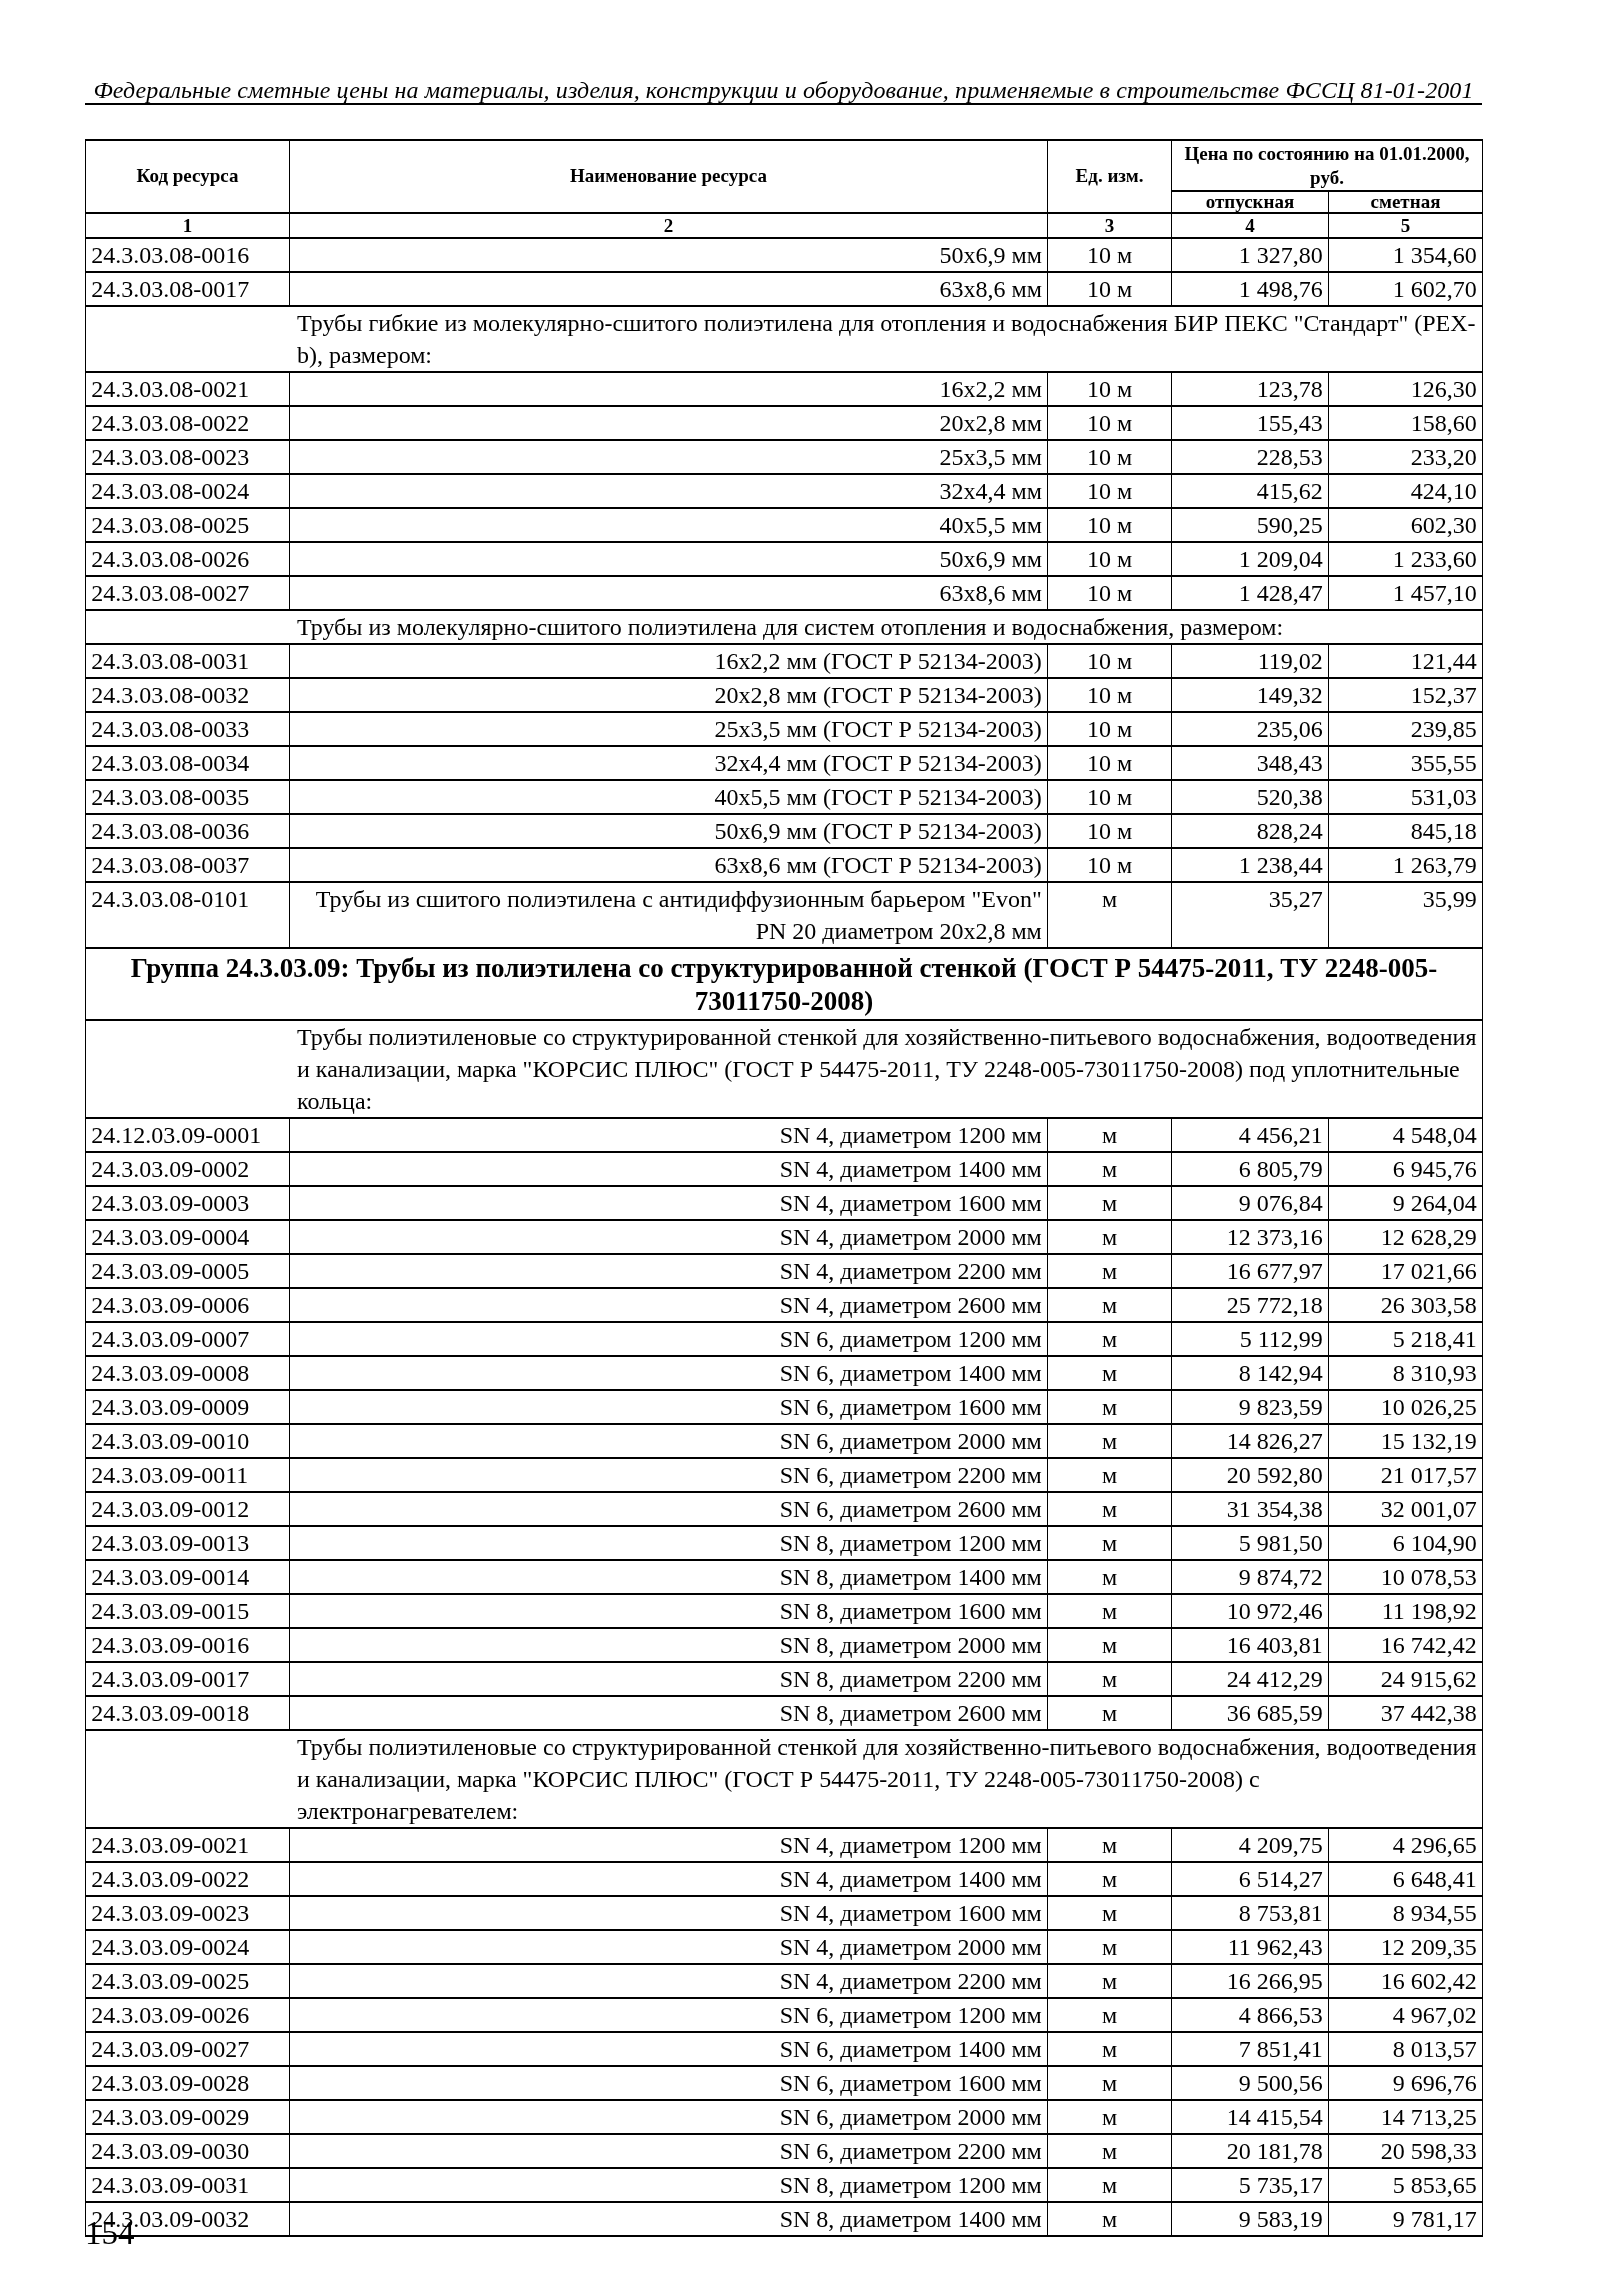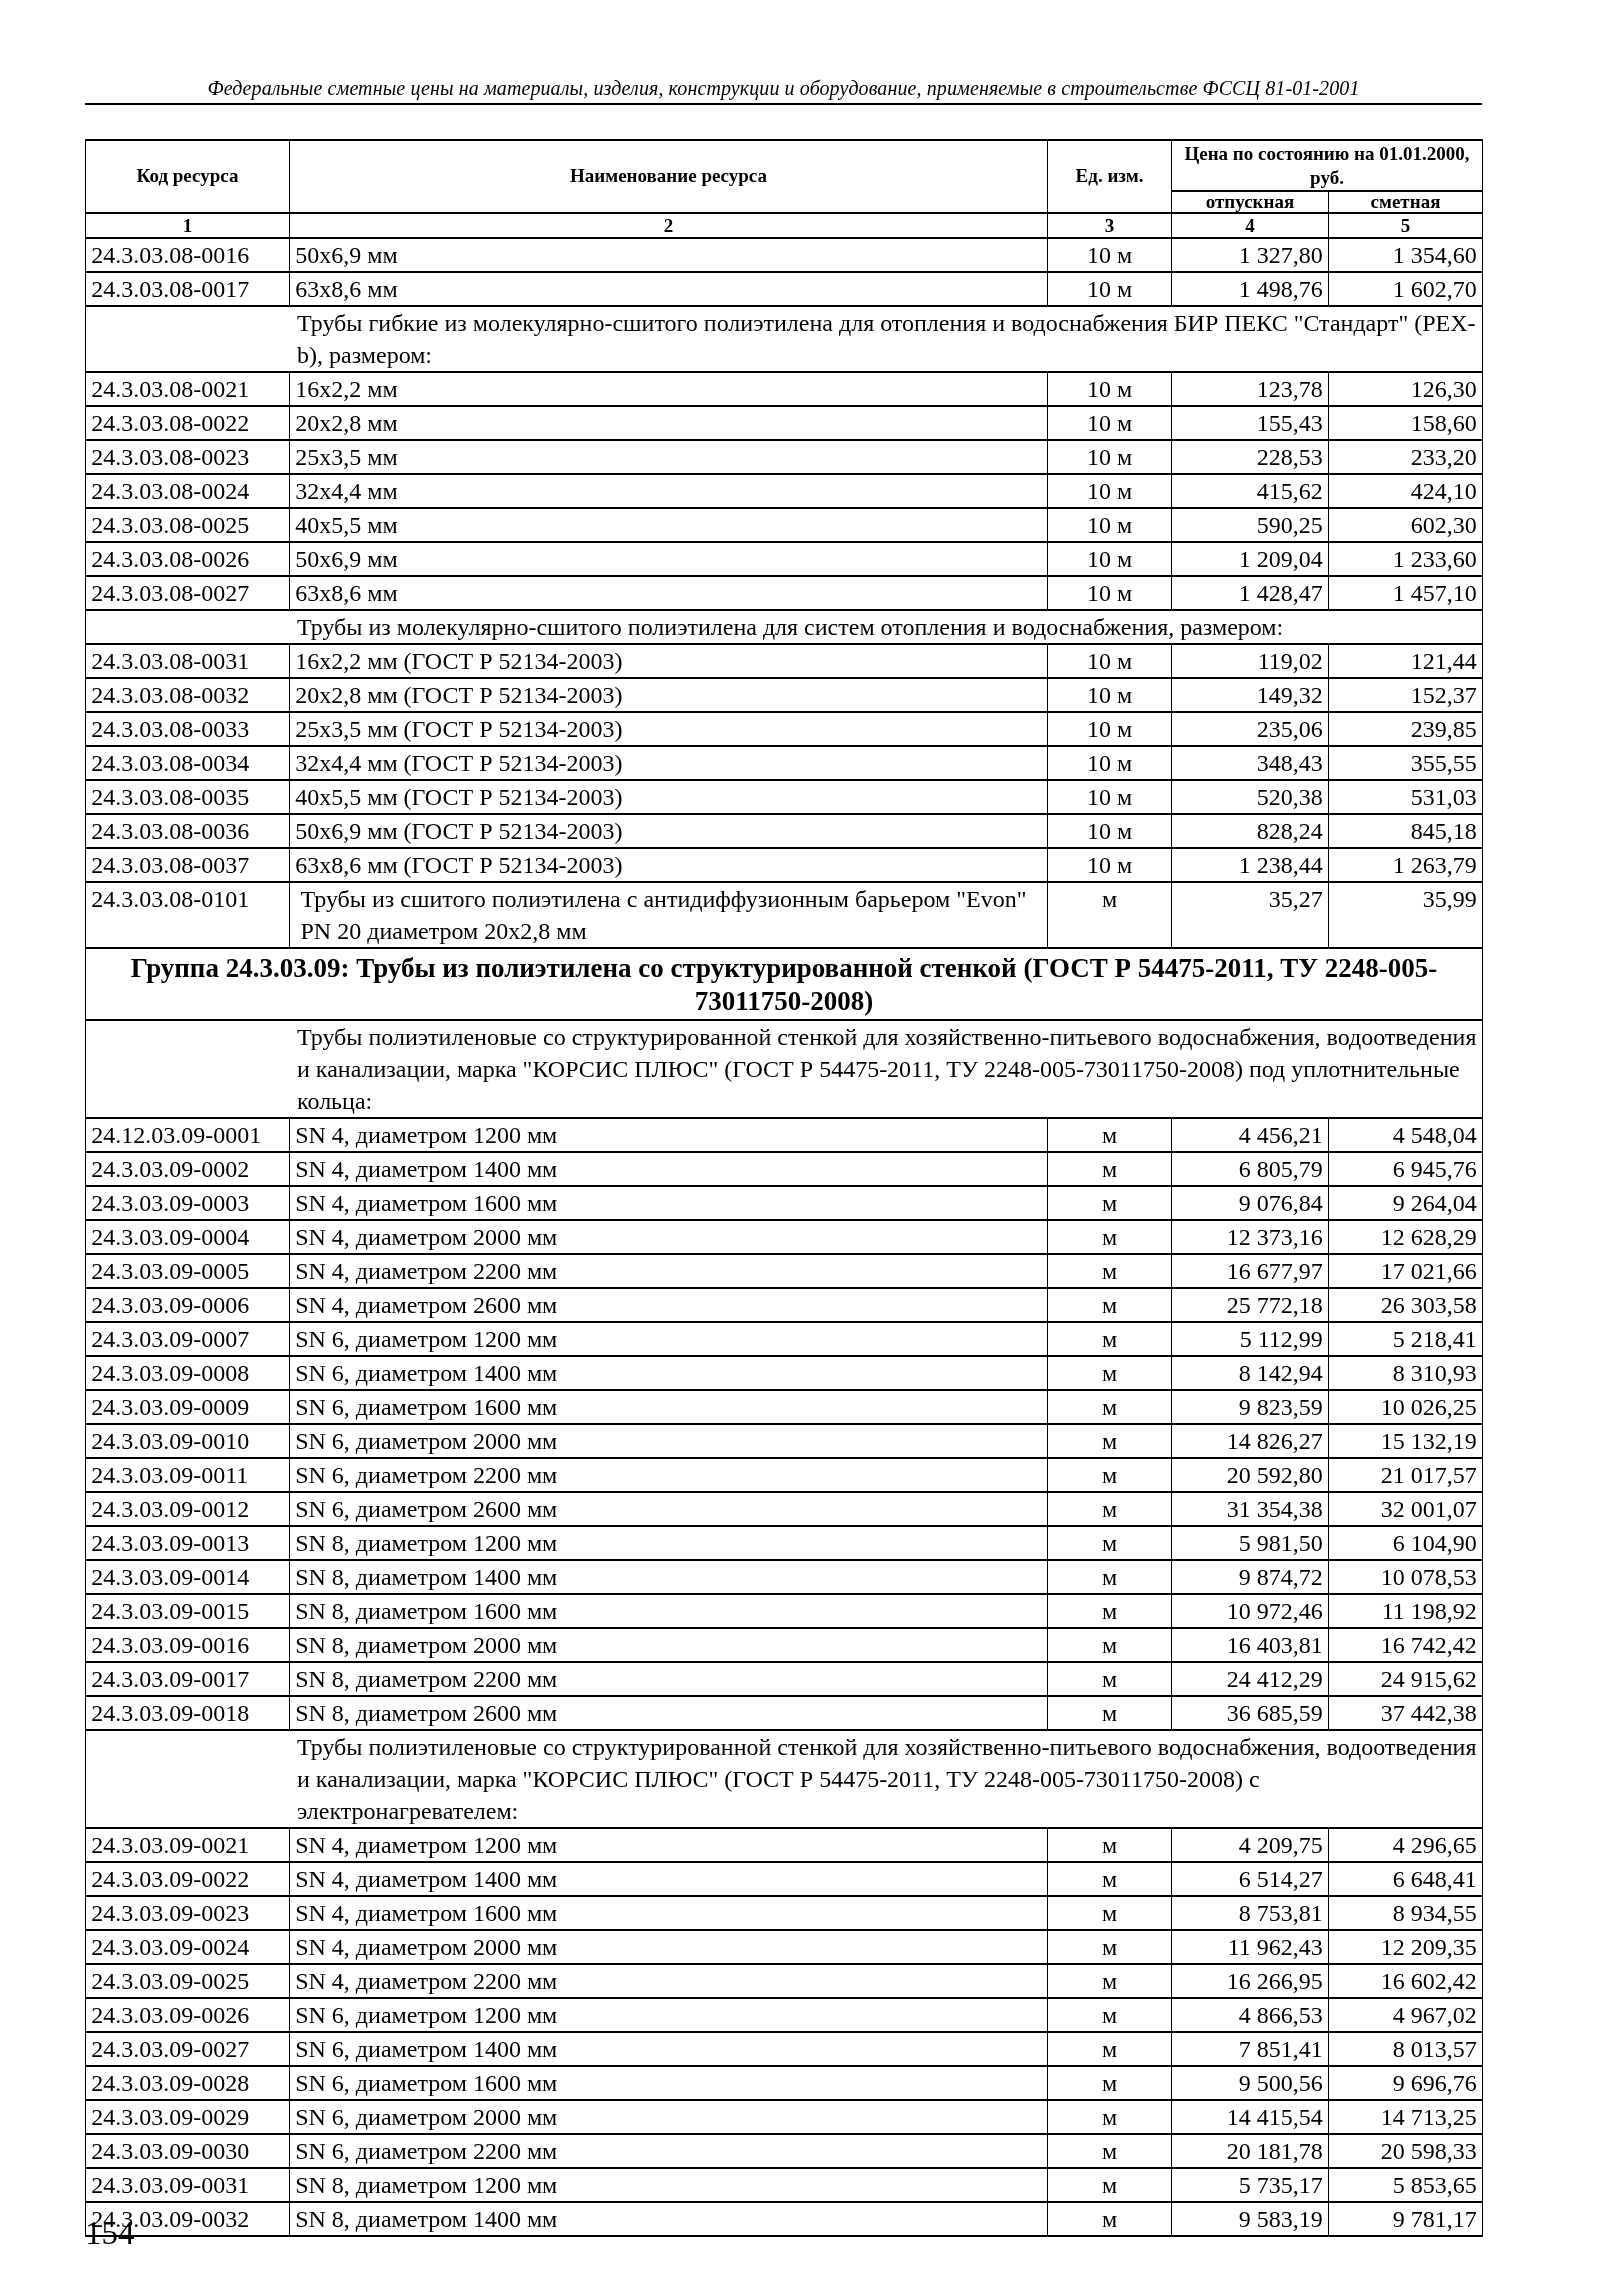--- a/index.html
+++ b/index.html
@@ -2,21 +2,21 @@
 <html style="font-size:10.5px"><head>
 <meta charset="utf-8">
 <style>
   html, body { margin: 0; padding: 0; background: #ffffff; }
   body {
     width: 1623px; height: 2295px; position: relative; overflow: hidden;
     font-family: "Liberation Serif", "DejaVu Serif", serif; color: #000;
   }
   .running-header {
     position: absolute; left: 85px; top: 77px; width: 1397px;
-    font-style: italic; font-size: 20px; letter-spacing: 0.1px;
+    font-style: italic; font-size: 24px; letter-spacing: 0.1px;
     text-align: center; white-space: nowrap;
   }
   .running-header-rule {
     position: absolute; left: 85px; top: 103px; width: 1397px; height: 0;
     border-top: 2px solid #000;
   }
   table.prices {
     position: absolute; left: 85px; top: 139px; width: 1398px;
     border-collapse: collapse; table-layout: fixed;
     font-size: 24px; line-height: 32px;
@@ -32,21 +32,21 @@
     padding: 0 5.2px; vertical-align: top; font-weight: normal;
   }
   table.prices thead th {
     font-size: 19px; line-height: 24px; text-align: center; vertical-align: middle; font-weight: bold;
   }
   table.prices thead tr.h1 th { border-top: 2.6px solid #000; height: 39px; }
   table.prices thead tr.h1 th.price-group { border-bottom: 2.6px solid #000; padding-top: 1.3px; }
   table.prices thead tr.h2 th { height: 18.3px; line-height: 19.6px; }
   table.prices thead tr.nums th { height: 23.6px; line-height: 22px; }
   td.code { text-align: left; padding-left: 9.2px; white-space: nowrap; margin-left: 32px; }
-  td.name { padding-left: 39px; white-space: nowrap; }
+  td.name { padding-left: 39px; white-space: nowrap; text-align: right; }
   td.name.long { padding-left: 10.5px; white-space: normal; }
   td.unit { text-align: center; vertical-align: middle; white-space: nowrap; }
   td.num { text-align: right; padding-right: 6.5px; white-space: nowrap; }
   tr.sub td.subtitle { padding-left: 211px; white-space: normal; }
   tr.sub td { border-right: 1.3px solid #000; }
   tr.grp td {
     text-align: center; font-weight: bold; font-size: 27px; line-height: 33px;
     padding: 2.6px 26px 1.3px 26px;
   }
   .page-number {

